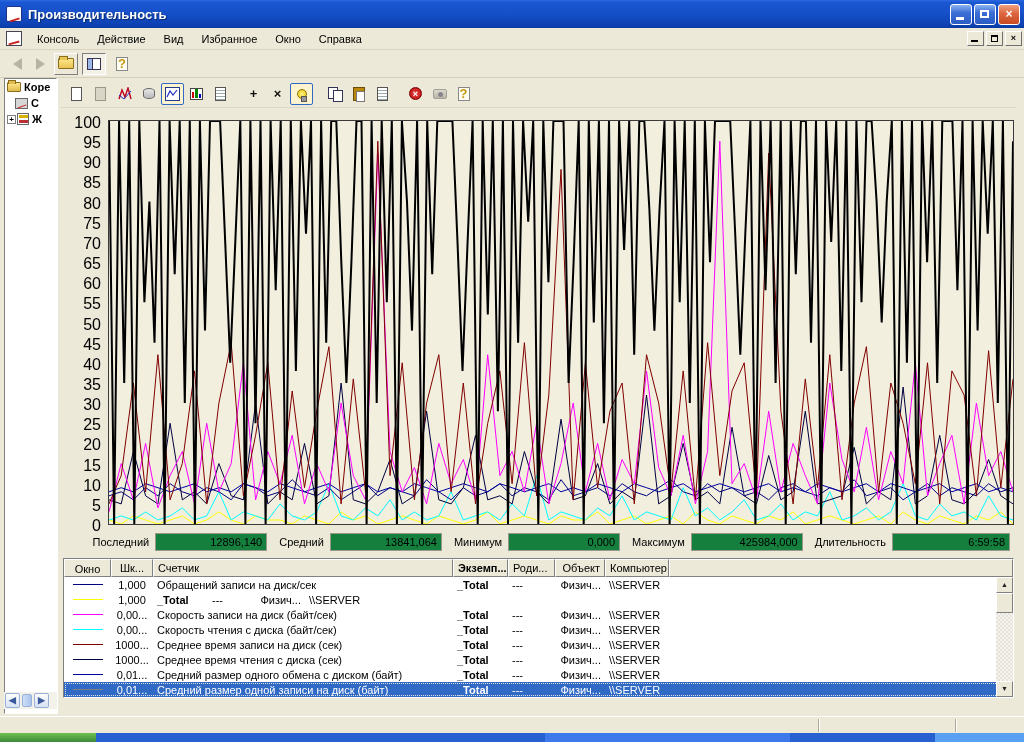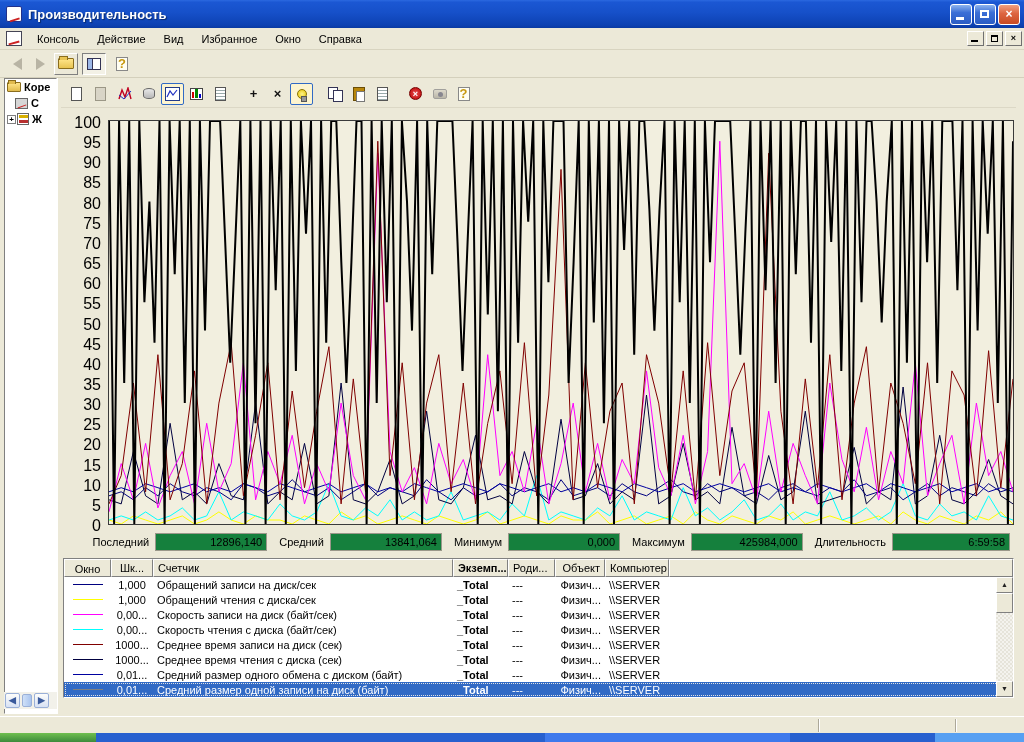--- a/index.html
+++ b/index.html
@@ -354,21 +354,20 @@
             <div class="cell c-parent">---</div>
             <div class="cell c-object">Физич...</div>
             <div class="cell c-comp">\\SERVER</div>
             <div class="cell c-fill"></div>
           </div>
           <div class="lrow">
             <div class="cell c-color">
               <i style="border-top-color: rgb(255, 255, 0);"></i>
             </div>
             <div class="cell c-scale">1,000</div>
-            <div class="cell c-counter">Обращений чтения с диска/сек</div>
             <div class="cell c-inst">_Total</div>
             <div class="cell c-parent">---</div>
             <div class="cell c-object">Физич...</div>
             <div class="cell c-comp">\\SERVER</div>
             <div class="cell c-fill"></div>
           </div>
           <div class="lrow">
             <div class="cell c-color">
               <i style="border-top-color: rgb(255, 0, 255);"></i>
             </div>

